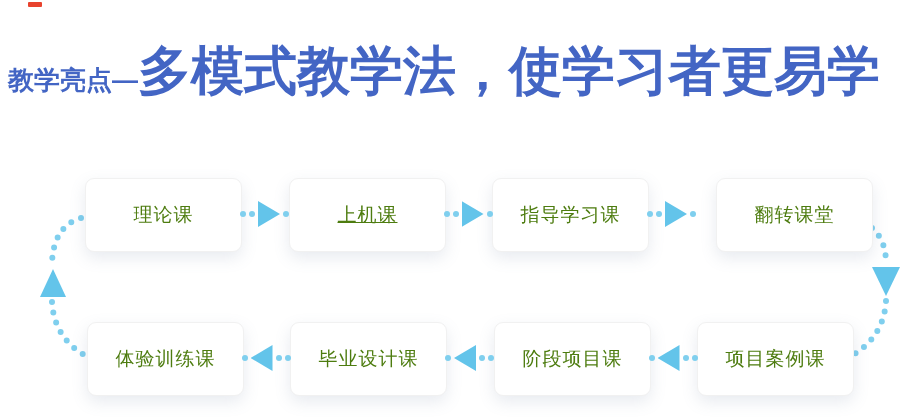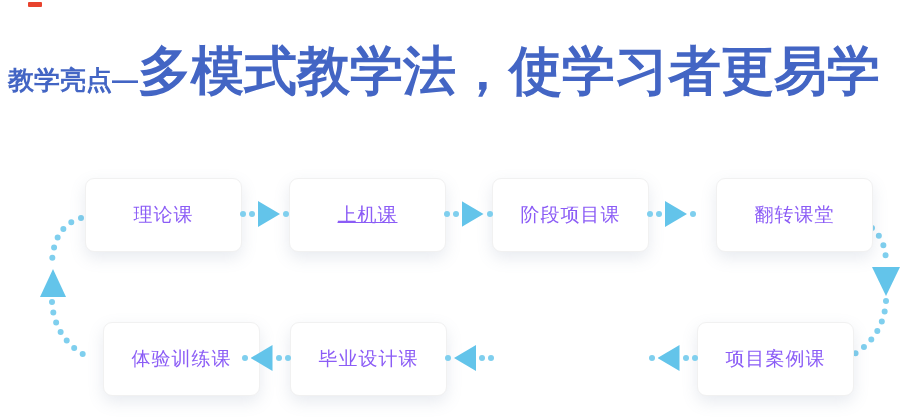--- a/index.html
+++ b/index.html
@@ -24,26 +24,26 @@
   }
   .title .small{font-size:26px;letter-spacing:0px;}
   .title .big{font-size:53px;line-height:1.15;letter-spacing:0px;}
 
   
   .box{
     position:absolute;width:155px;height:72px;
     background:#ffffff;border:1px solid #f1f1f1;border-radius:9px;
     box-shadow:0 6px 16px rgba(110,130,160,0.16);
     display:flex;align-items:center;justify-content:center;
-    font-size:19px;color:#8b5cf6;letter-spacing:1px;
+    font-size:19px;color:#4d7c0f;letter-spacing:1px;
   }
   .row-top{top:178px;}
   .row-bottom{top:322px;}
   .c1{left:85px;} .c2{left:289px;text-decoration:underline;} .c3{left:492px;} .c4{left:716px;}
-  .b1{left:103px;text-align:center;} .b2{left:290px;} .b3{left:494px;} .b4{left:697px;}
+  .b1{left:87px;text-align:center;} .b2{left:290px;} .b3{left:494px;} .b4{left:697px;}
 
   
   .harrow{
     position:absolute;height:28px;display:flex;align-items:center;
     justify-content:center;gap:3px;
   }
   .harrow.top{top:200px;}
   .harrow.bottom{top:344px;}
   .a1{left:240px;width:49px;} .a2{left:444px;width:48px;} .a3{left:647px;width:49px;}
   .a4{left:242px;width:48px;} .a5{left:445px;width:49px;} .a6{left:649px;width:48px;}
@@ -80,31 +80,34 @@
     <path class="arc-dots" d="M 52 302 Q 54 338 86 356"></path>
   </svg>
 
   <div class="box row-top c1">
     <span>理论课</span>
   </div>
   <div class="box row-top c2">
     <span>上机课</span>
   </div>
   <div class="box row-top c3">
-    <span>阶段项目课</span>
+    <span>指导学习课</span>
   </div>
   <div class="box row-top c4">
     <span>翻转课堂</span>
   </div>
 
   <div class="box row-bottom b1">
     <span>体验训练课</span>
   </div>
   <div class="box row-bottom b2">
     <span>毕业设计课</span>
+  </div>
+  <div class="box row-bottom b3">
+    <span>阶段项目课</span>
   </div>
   <div class="box row-bottom b4">
     <span>项目案例课</span>
   </div>
 
   <div class="harrow top a1">
     <span class="dot"></span>
     <span class="dot"></span>
     <span class="tri right"></span>
     <span class="dot"></span>

